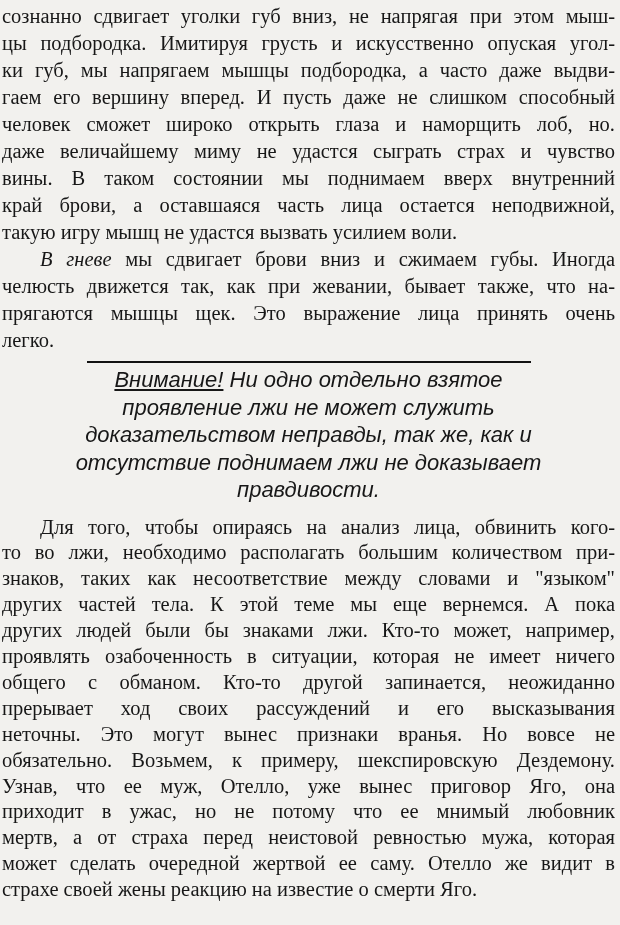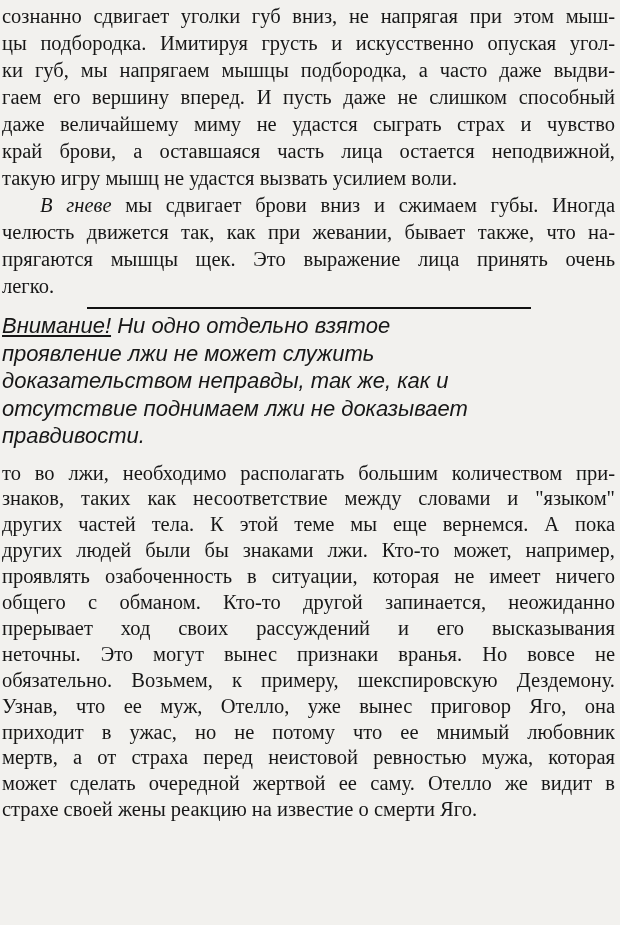--- a/index.html
+++ b/index.html
@@ -23,35 +23,38 @@
   .rule {
     width: 444px; height: 2px;
     background: #121212;
     margin: 7px auto 3px auto;
   }
   .attention {
     font-family: "Liberation Sans", sans-serif;
     font-style: italic;
     font-size: 22px;
     line-height: 27.5px;
+    text-align: center;
   }
   .att-underline { text-decoration: underline; }
   .para3 { line-height: 25.9px; margin-top: 11px; }
 </style>
 </head>
 <body>
 
 <div class="page">
 
   <div class="para">
     <div class="line">сознанно сдвигает уголки губ вниз, не напрягая при этом мыш-</div>
     <div class="line">цы подбородка. Имитируя грусть и искусственно опуская угол-</div>
     <div class="line">ки губ, мы напрягаем мышцы подбородка, а часто даже выдви-</div>
     <div class="line">гаем его вершину вперед. И пусть даже не слишком способный</div>
+    <div class="line">человек сможет широко открыть глаза и наморщить лоб, но.</div>
     <div class="line">даже величайшему миму не удастся сыграть страх и чувство</div>
+    <div class="line">вины. В таком состоянии мы поднимаем вверх внутренний</div>
     <div class="line">край брови, а оставшаяся часть лица остается неподвижной,</div>
     <div class="line last">такую игру мышц не удастся вызвать усилием воли.</div>
   </div>
 
   <div class="para">
     <div class="line indent"><span class="italic">В гневе</span><span> мы сдвигает брови вниз и сжимаем губы. Иногда</span></div>
     <div class="line">челюсть движется так, как при жевании, бывает также, что на-</div>
     <div class="line">прягаются мышцы щек. Это выражение лица принять очень</div>
     <div class="line last">легко.</div>
   </div>
@@ -60,20 +63,21 @@
 
   <div class="attention">
     <div><span class="att-underline">Внимание!</span><span> Ни одно отдельно взятое</span></div>
     <div>проявление лжи не может служить</div>
     <div>доказательством неправды, так же, как и</div>
     <div>отсутствие поднимаем лжи не доказывает</div>
     <div>правдивости.</div>
   </div>
 
   <div class="para para3">
+    <div class="line indent">Для того, чтобы опираясь на анализ лица, обвинить кого-</div>
     <div class="line">то во лжи, необходимо располагать большим количеством при-</div>
     <div class="line">знаков, таких как несоответствие между словами и "языком"</div>
     <div class="line">других частей тела. К этой теме мы еще вернемся. А пока</div>
     <div class="line">других людей были бы знаками лжи. Кто-то может, например,</div>
     <div class="line">проявлять озабоченность в ситуации, которая не имеет ничего</div>
     <div class="line">общего с обманом. Кто-то другой запинается, неожиданно</div>
     <div class="line">прерывает ход своих рассуждений и его высказывания</div>
     <div class="line">неточны. Это могут вынес признаки вранья. Но вовсе не</div>
     <div class="line">обязательно. Возьмем, к примеру, шекспировскую Дездемону.</div>
     <div class="line">Узнав, что ее муж, Отелло, уже вынес приговор Яго, она</div>

